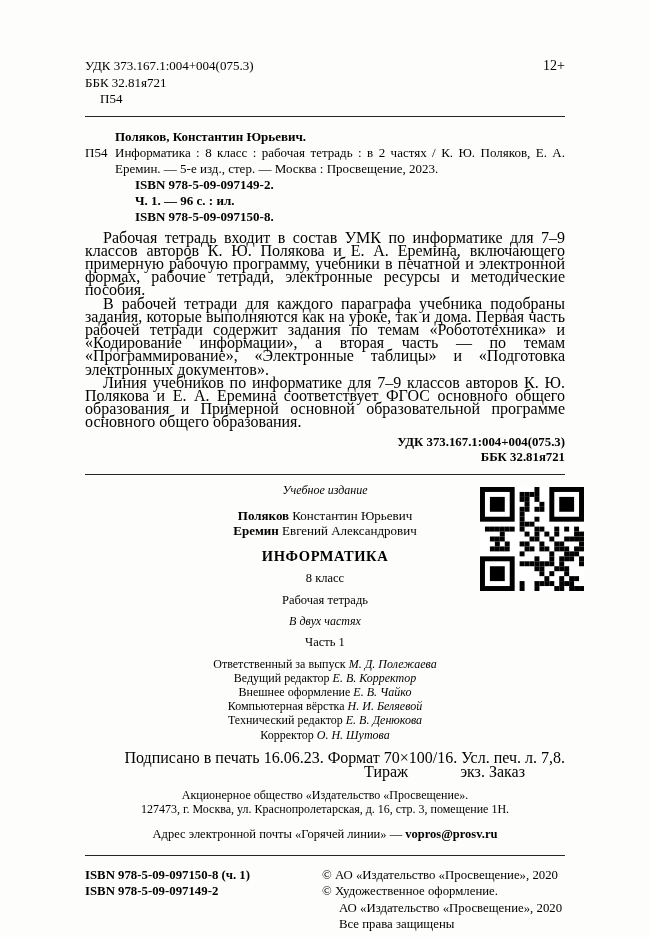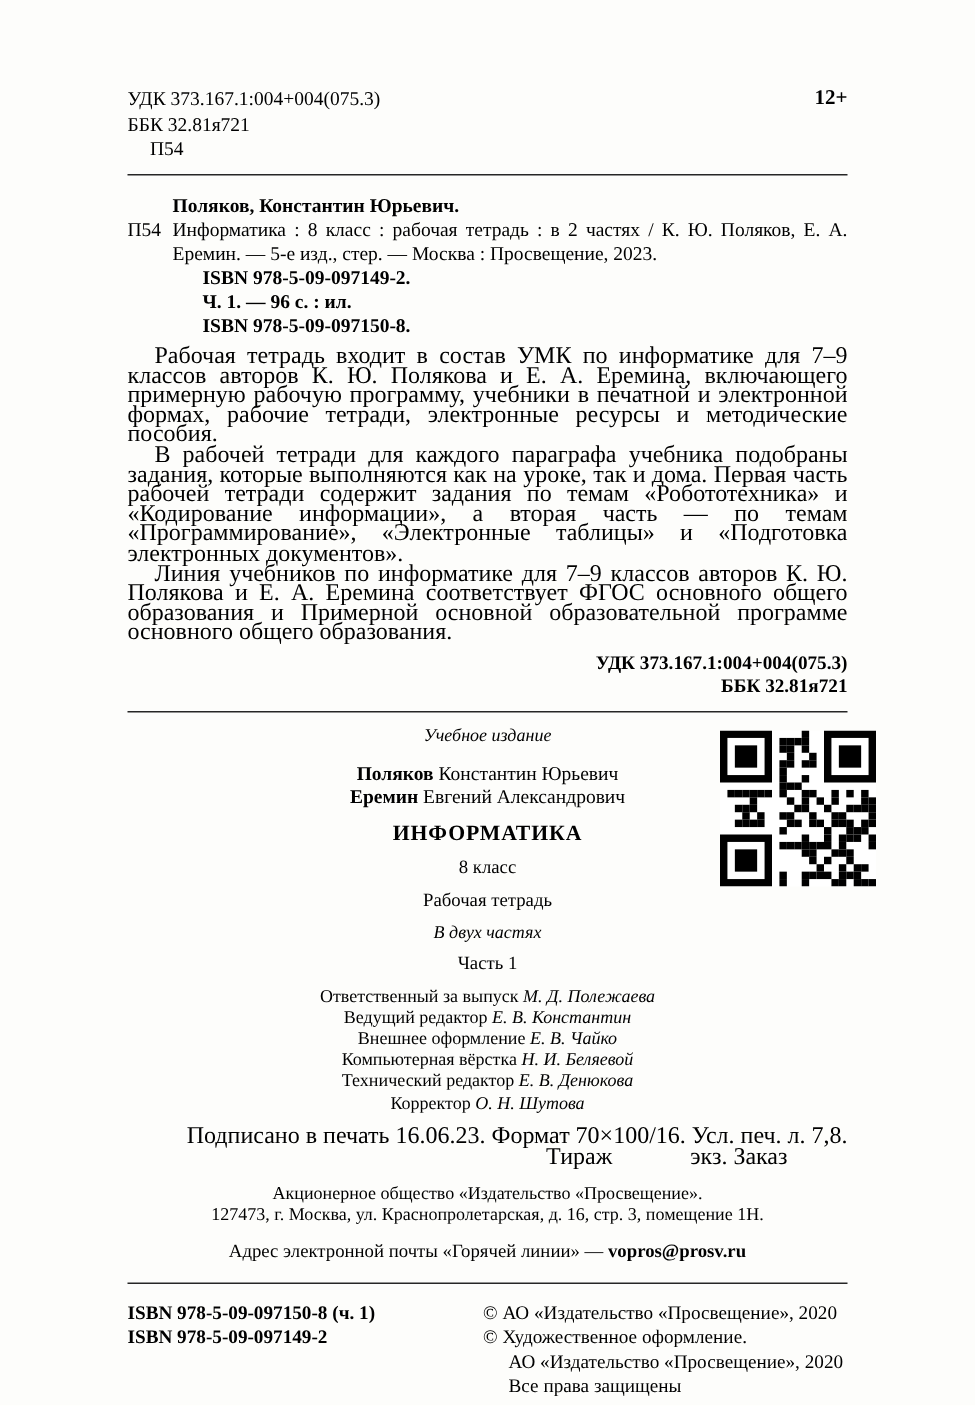--- a/index.html
+++ b/index.html
@@ -8,21 +8,21 @@
     width:650px; height:937px; margin:0 auto; position:relative;
     background:#fdfdfb; color:#000000; overflow:hidden;
     font-family:"Liberation Serif","DejaVu Serif",serif;
   }
   .content { padding:58px 85px 0 85px; }
 
   
   .row-between { display:flex; justify-content:space-between; align-items:flex-start; }
   .hdr { font-size:13px; line-height:16.5px; }
   .code-p54 { margin-left:15px; }
-  .age { font-weight:bold; font-size:14px; line-height:16px; }
+  .age { font-weight:normal; font-size:14px; line-height:16px; }
 
   .rule { border:none; border-top:1.4px solid #262626; margin-top:8px; }
 
   
   .catalog { position:relative; margin-top:12px; font-size:13px; line-height:16px; }
   .catalog .author { font-weight:bold; padding-left:30px; }
   .catalog .code { position:absolute; left:0; top:16px; }
   .catalog .desc { padding-left:30px; text-align:justify; }
   .catalog .isbn { padding-left:50px; font-weight:bold; }
 
@@ -238,21 +238,21 @@
           <rect x="80" y="10" width="15" height="15" fill="#000"></rect>
           <rect x="0" y="70" width="35" height="35" fill="#000"></rect>
           <rect x="5" y="75" width="25" height="25" fill="#fff"></rect>
           <rect x="10" y="80" width="15" height="15" fill="#000"></rect>
         </svg>
     </div>
 
 
     <div class="credits">
       <div><span>Ответственный за выпуск</span> <span class="name">М. Д. Полежаева</span></div>
-      <div><span>Ведущий редактор</span> <span class="name">Е. В. Константин</span></div>
+      <div><span>Ведущий редактор</span> <span class="name">Е. В. Корректор</span></div>
       <div><span>Внешнее оформление</span> <span class="name">Е. В. Чайко</span></div>
       <div><span>Компьютерная вёрстка</span> <span class="name">Н. И. Беляевой</span></div>
       <div><span>Технический редактор</span> <span class="name">Е. В. Денюкова</span></div>
       <div><span>Корректор</span> <span class="name">О. Н. Шутова</span></div>
     </div>
 
     <div class="printinfo">
       <div>Подписано в печать 16.06.23. Формат 70×100/16. Усл. печ. л. 7,8.</div>
       <div>
         <span>Тираж</span><span class="gap-left gap-right">экз. Заказ</span>

